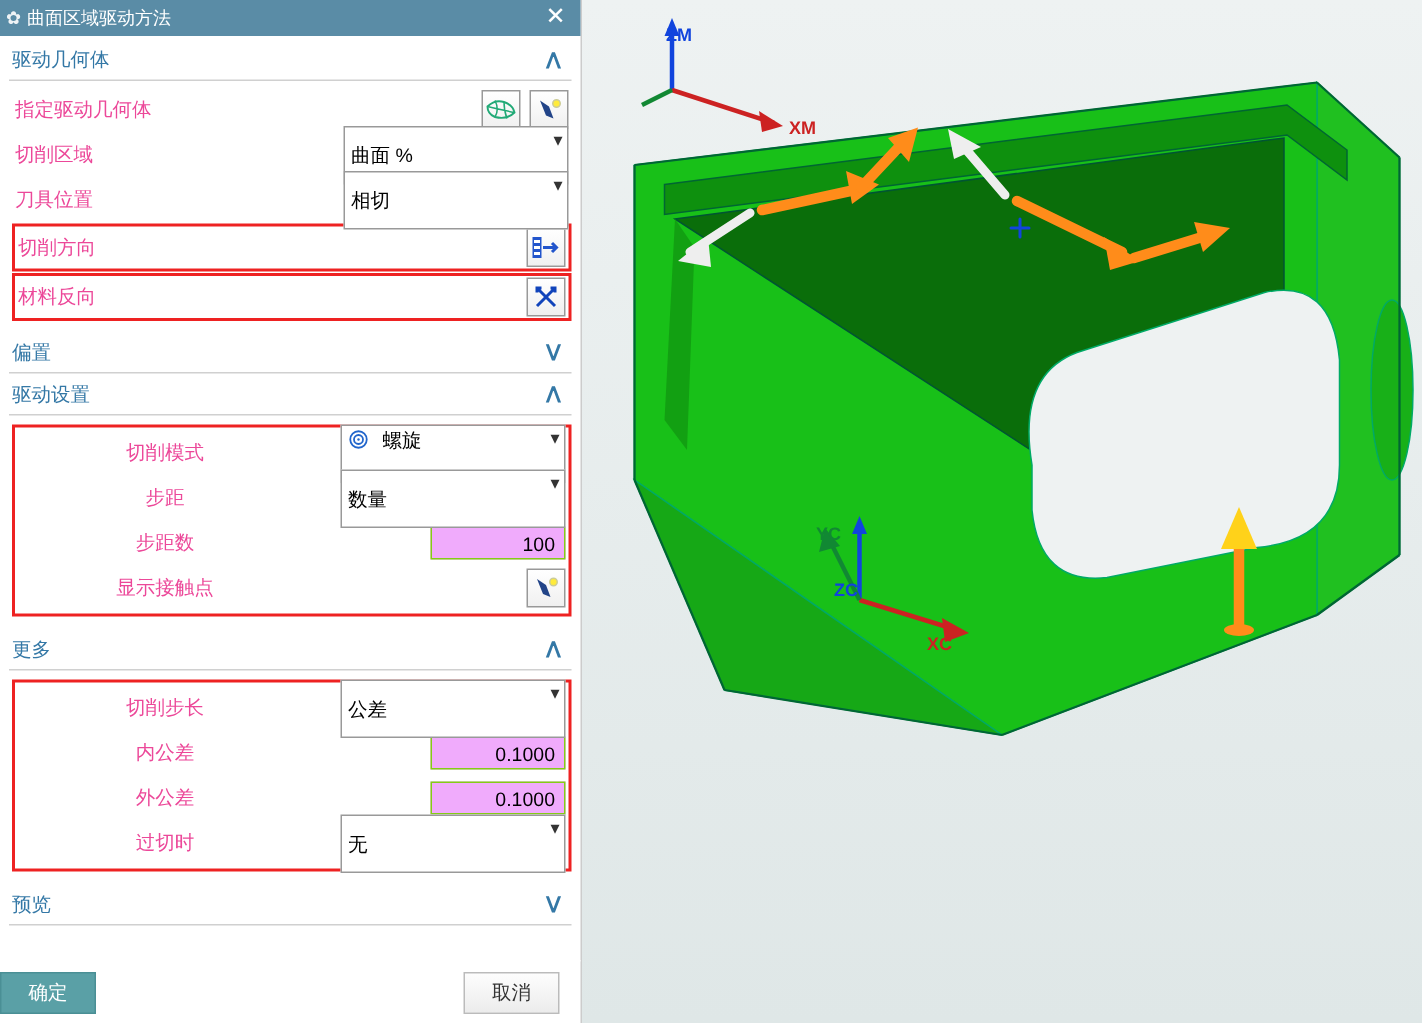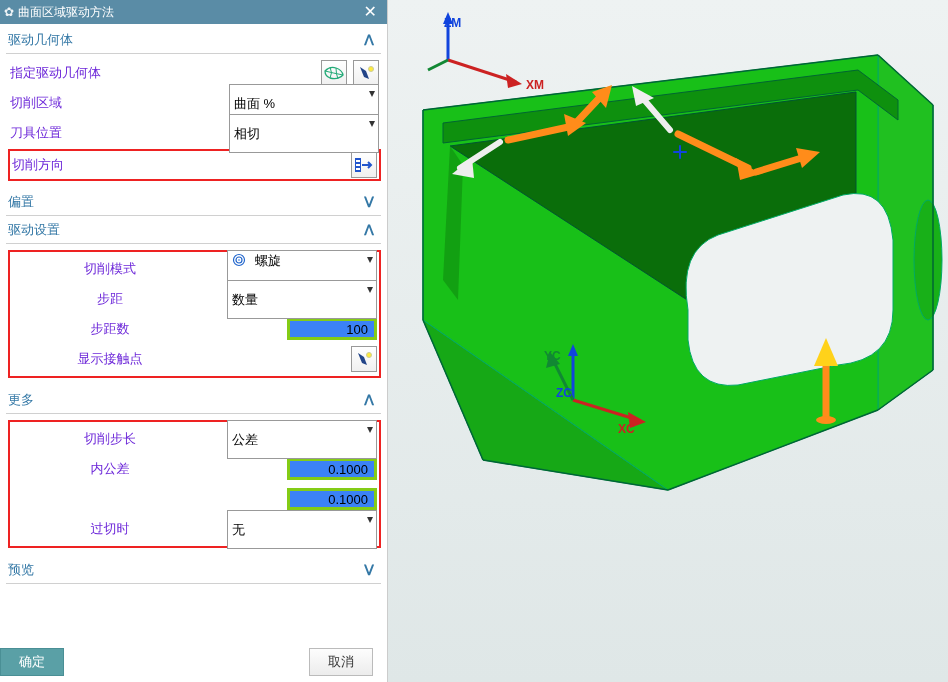--- a/index.html
+++ b/index.html
@@ -13,30 +13,30 @@
   .titlebar .close { color: #fff; font-size: 16px; cursor: pointer; padding: 0 4px; }
 
   .body { flex: 1; overflow-y: auto; padding: 2px 6px 4px 6px; }
 
   .section-header { color: #3478a6; font-size: 14px; height: 28px; line-height: 28px; border-bottom: 1px solid #d0d0d0; display: flex; justify-content: space-between; align-items: center; cursor: pointer; padding: 0 4px 0 2px; }
   .section-header.collapsed { color: #3478a6; }
   .caret { color: #3478a6; font-weight: bold; font-size: 14px; width: 16px; text-align: center; }
   .section-content { padding: 4px 2px 6px 4px; }
 
   .row { display: flex; align-items: center; height: 30px; }
-  .row .label { flex: 0 0 200px; color: #6d28d9; font-size: 13px; }
+  .row .label { flex: 0 0 200px; color: #ec4899; font-size: 13px; }
   .row .control { flex: 1; display:flex; align-items:center; justify-content:flex-end; gap:4px;}
   
   select, .dropdown { width: 150px; height: 39px; border: 1px solid #999; background: #fff; font-size: 13px; padding: 0 18px 0 4px; appearance: none; position:relative; }
   .dropdown::after, .select-wrap::after { content:"▾"; position:absolute; right:4px; top:2px; color:#333; font-size:12px; pointer-events:none;}
   .select-wrap { position:relative; display:inline-block; width:150px;}
   .select-wrap select{ width:100%; }
   .select-icon { width:16px; height:16px; margin-right:4px; display:inline-flex; align-items:center; justify-content:center; }
   
-  input[type=text]{ height:22px; border:3px solid #84cc16; text-align:right; padding:0 6px; font-size:13px; width:120px; background:#3b82f6;}
+  input[type=text]{ height:22px; border:1px solid #84cc16; text-align:right; padding:0 6px; font-size:13px; width:120px; background:#f0abfc;}
   
   .iconbtn { width:26px; height:26px; border:1px solid #999; background:linear-gradient(#fff,#f0f0f0); display:inline-flex; align-items:center; justify-content:center; cursor:pointer; margin-left:2px;}
   
   
   .hl { border:2px solid #e22; padding:2px 2px; margin: 2px -2px; }
   .hl .row .label{ flex:0 0 196px;text-align:center;}
   .hl-single{ border:2px solid #e22; margin:1px -2px; padding:0 2px;}
   .hl-single .row{ height:28px;}
   
   
@@ -107,20 +107,33 @@
                   <rect x="2" y="4" width="4" height="2" fill="#fff"></rect>
                   <rect x="2" y="8" width="4" height="2" fill="#fff"></rect>
                   <rect x="2" y="12" width="4" height="2" fill="#fff"></rect>
                   <path d="M8 9 L16 9 M14 6 L17 9 L14 12" stroke="#2255cc" stroke-width="2" fill="none"></path>
                 </svg>
             </span>
           </span>
         </div>
       </div>
 
+      <div class="hl-single">
+        <div class="row">
+          <span class="label">材料反向</span>
+          <span class="control">
+            <span class="iconbtn">
+              <svg width="18" height="18" viewBox="0 0 18 18">
+                  <path d="M3 15 L15 3 M12 3 L15 3 L15 6" stroke="#1144bb" stroke-width="2" fill="none"></path>
+                  <path d="M3 3 L15 15 M3 6 L3 3 L6 3" stroke="#1144bb" stroke-width="2" fill="none"></path>
+                </svg>
+            </span>
+          </span>
+        </div>
+      </div>
     </div>
 
     <div class="section-header collapsed">
       <span>偏置</span>
       <span class="caret">ᐯ</span>
     </div>
 
     <div class="section-header">
       <span>驱动设置</span>
       <span class="caret">ᐱ</span>
@@ -183,20 +196,21 @@
               <span class="select-wrap"><select><option>公差</option></select></span>
             </span>
         </div>
         <div class="row">
           <span class="label">内公差</span>
           <span class="control">
               <input type="text" style="width: 90px;" value="0.1000">
             </span>
         </div>
         <div class="row">
+          <span class="label">外公差</span>
           <span class="control">
               <input type="text" style="width: 90px;" value="0.1000">
             </span>
         </div>
         <div class="row">
           <span class="label">过切时</span>
           <span class="control">
               <span class="select-wrap"><select><option>无</option></select></span>
             </span>
         </div>

